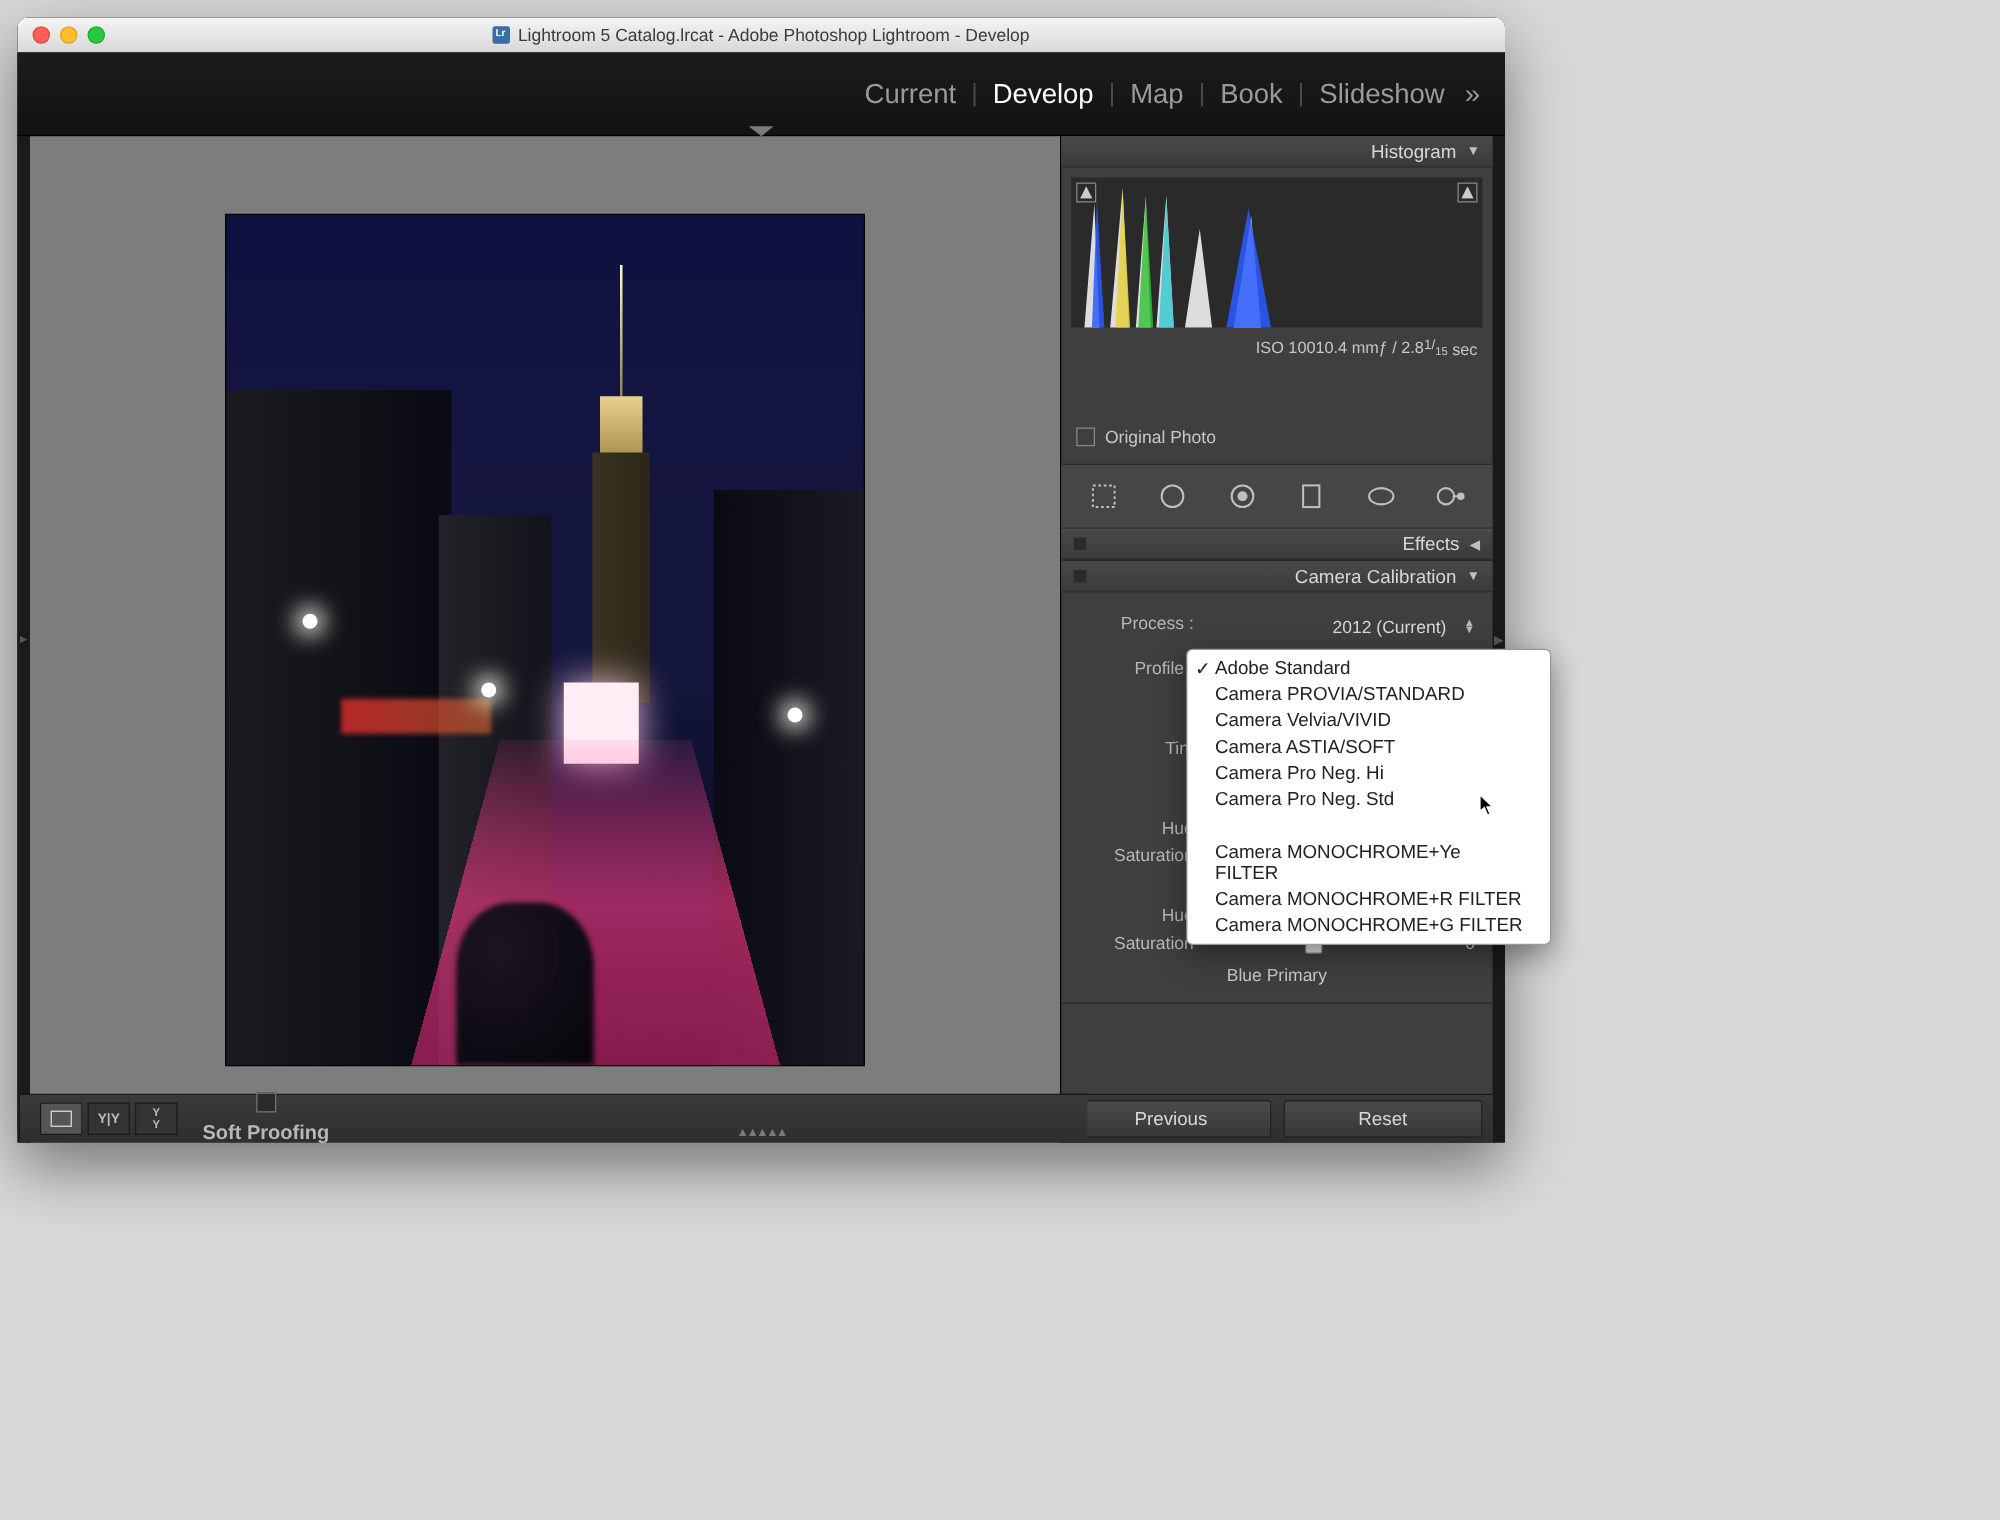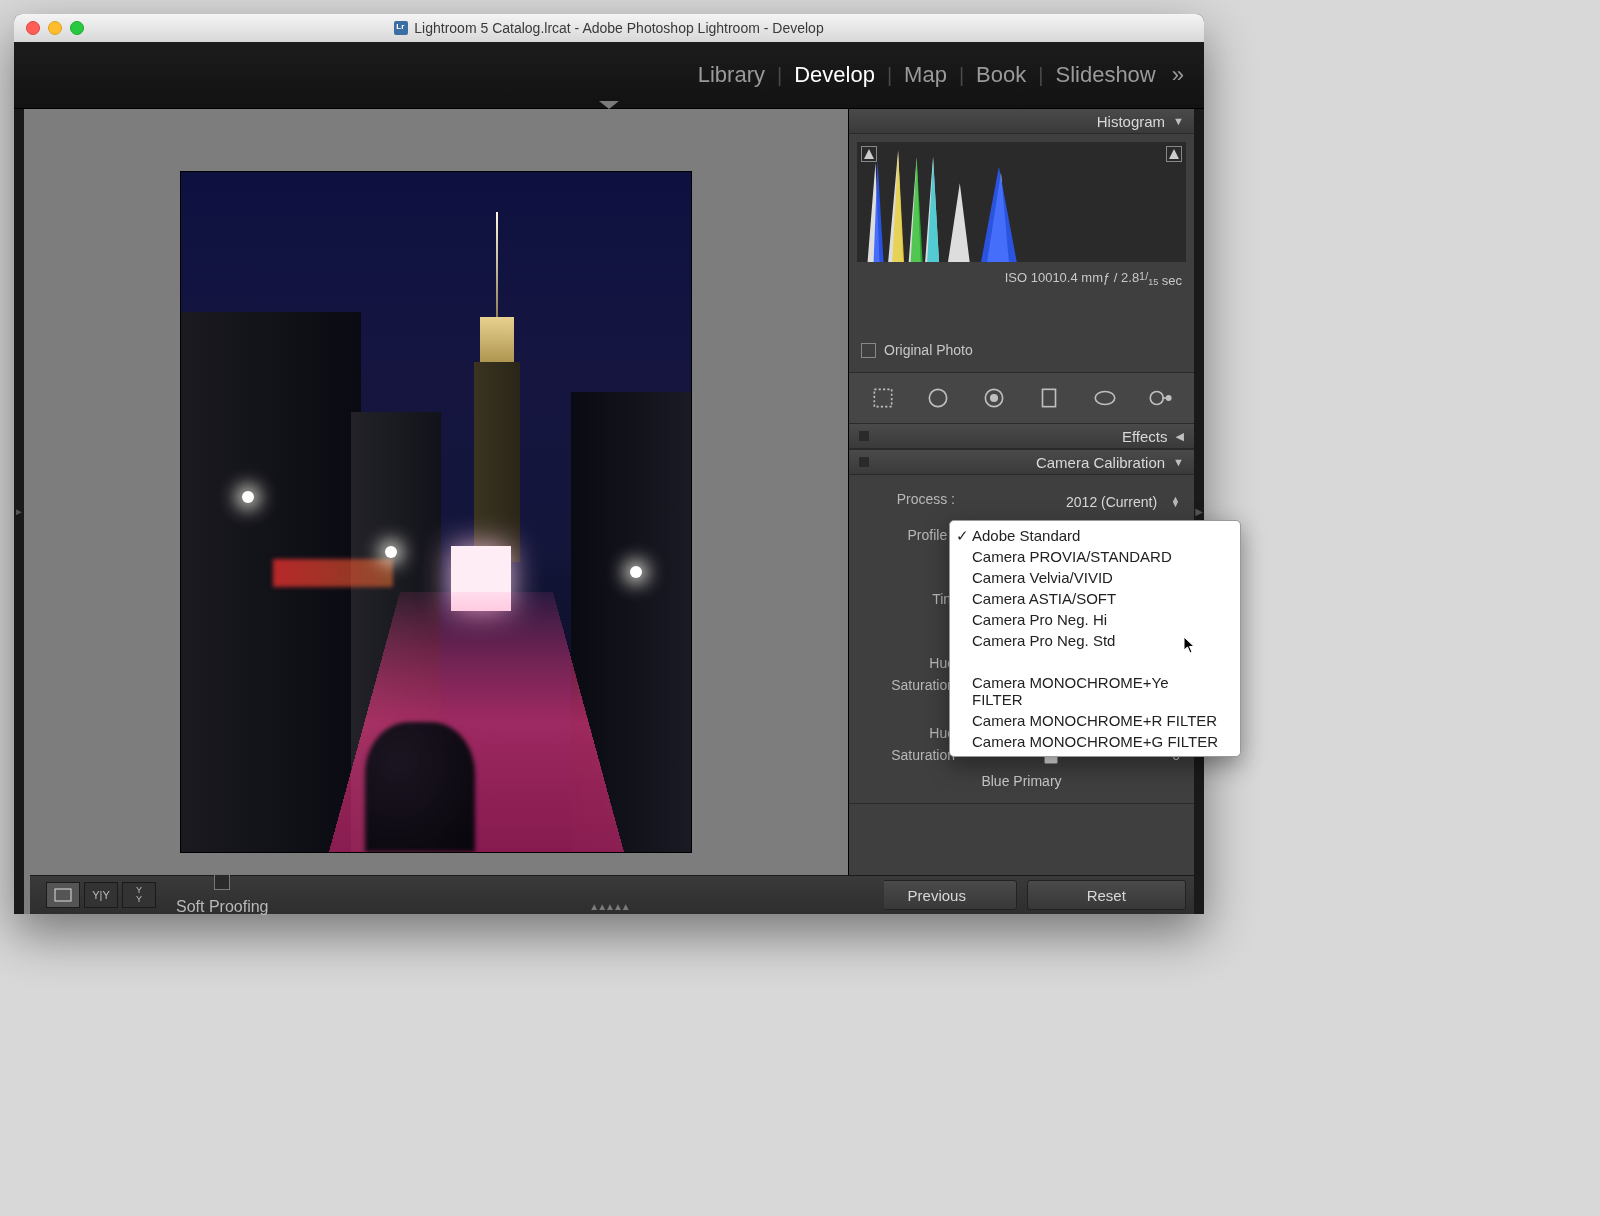--- a/index.html
+++ b/index.html
@@ -99,21 +99,21 @@
       <div class="tl red"></div>
       <div class="tl yel"></div>
       <div class="tl grn"></div>
     </div>
     <div class="title"><span class="ic"></span><span>Lightroom 5 Catalog.lrcat - Adobe Photoshop Lightroom - Develop</span></div>
   </div>
 
   <div class="app">
     <div class="topbar">
       <div class="modules">
-        <span class="mod">Library</span>
+        <span class="mod">Current</span>
           <span class="sep">|</span>
         <span class="mod active">Develop</span>
           <span class="sep">|</span>
         <span class="mod">Map</span>
           <span class="sep">|</span>
         <span class="mod">Book</span>
           <span class="sep">|</span>
         <span class="mod">Slideshow</span>
         <span class="more">»</span>
       </div>
@@ -293,21 +293,21 @@
           <div class="bigbtn">Previous</div>
           <div class="bigbtn">Reset</div>
         </div>
       </div>
 
       <div class="rightcol">
           <span class="arr">▶</span>
         </div>
     </div>
 
-    <div class="footer" style="width:822px;position:absolute;bottom:0;left:16px;">
+    <div class="footer" style="width:822px;position:absolute;bottom:0;left:2px;font-weight:bold;">
       <div class="vbtn m1">
           <svg width="18" height="14">
             <rect x="1" y="1" width="16" height="12" fill="none" stroke="#ddd"></rect>
           </svg>
         </div>
       <div class="vbtn">Y|Y</div>
       <div class="vbtn" style="font-size:9px;line-height:9px;">Y<br>Y</div>
       <div class="proof">
         <div class="cb"></div>
         <span>Soft Proofing</span>

